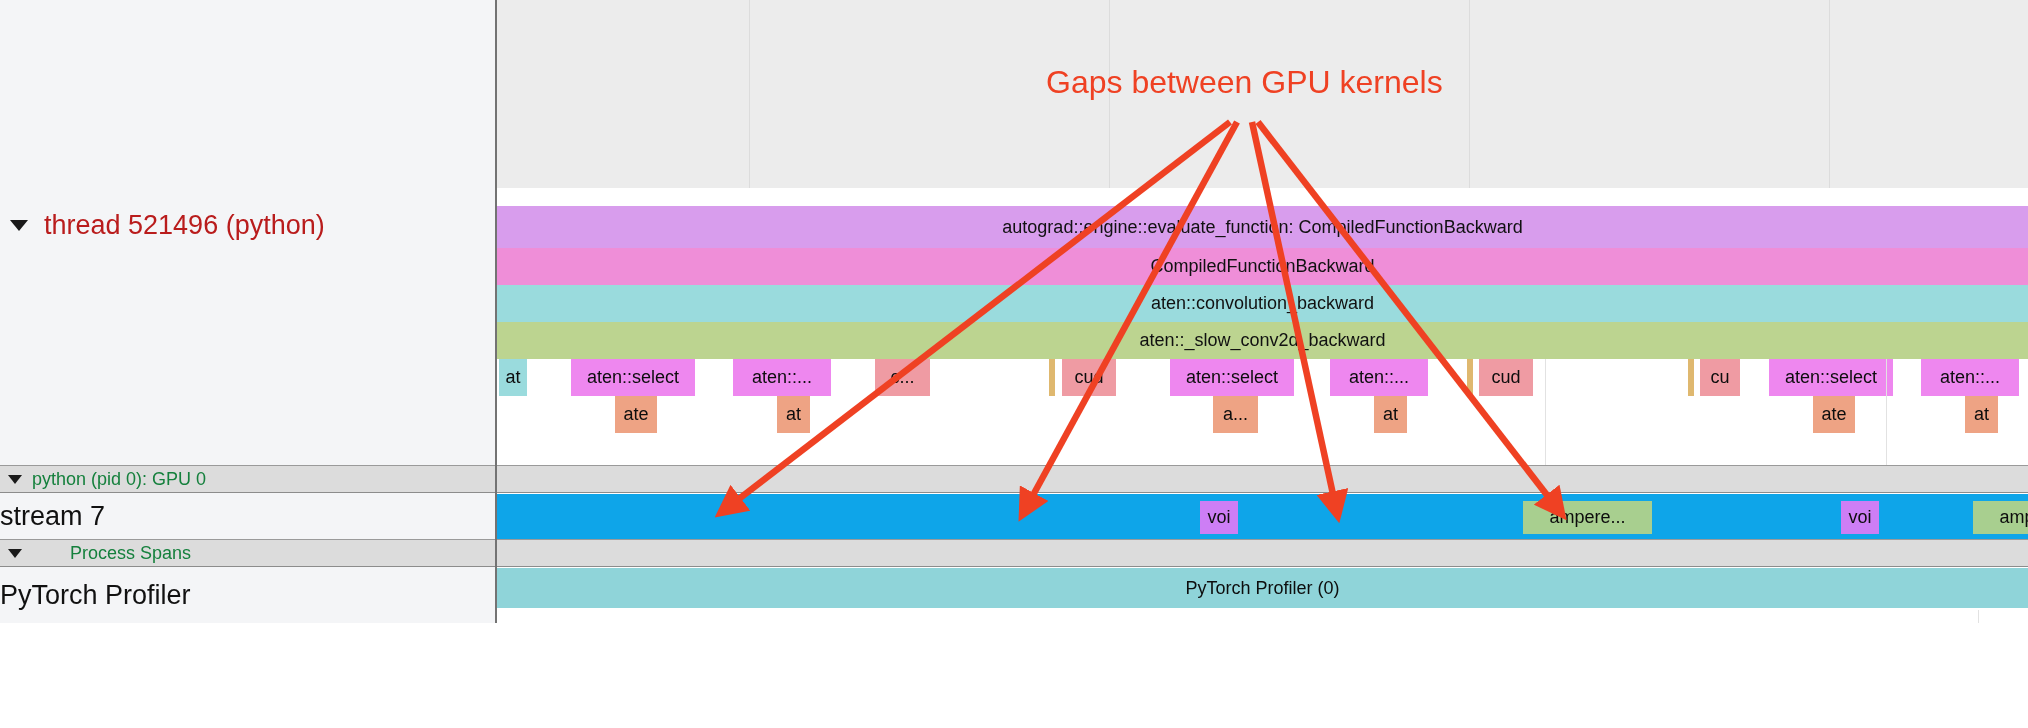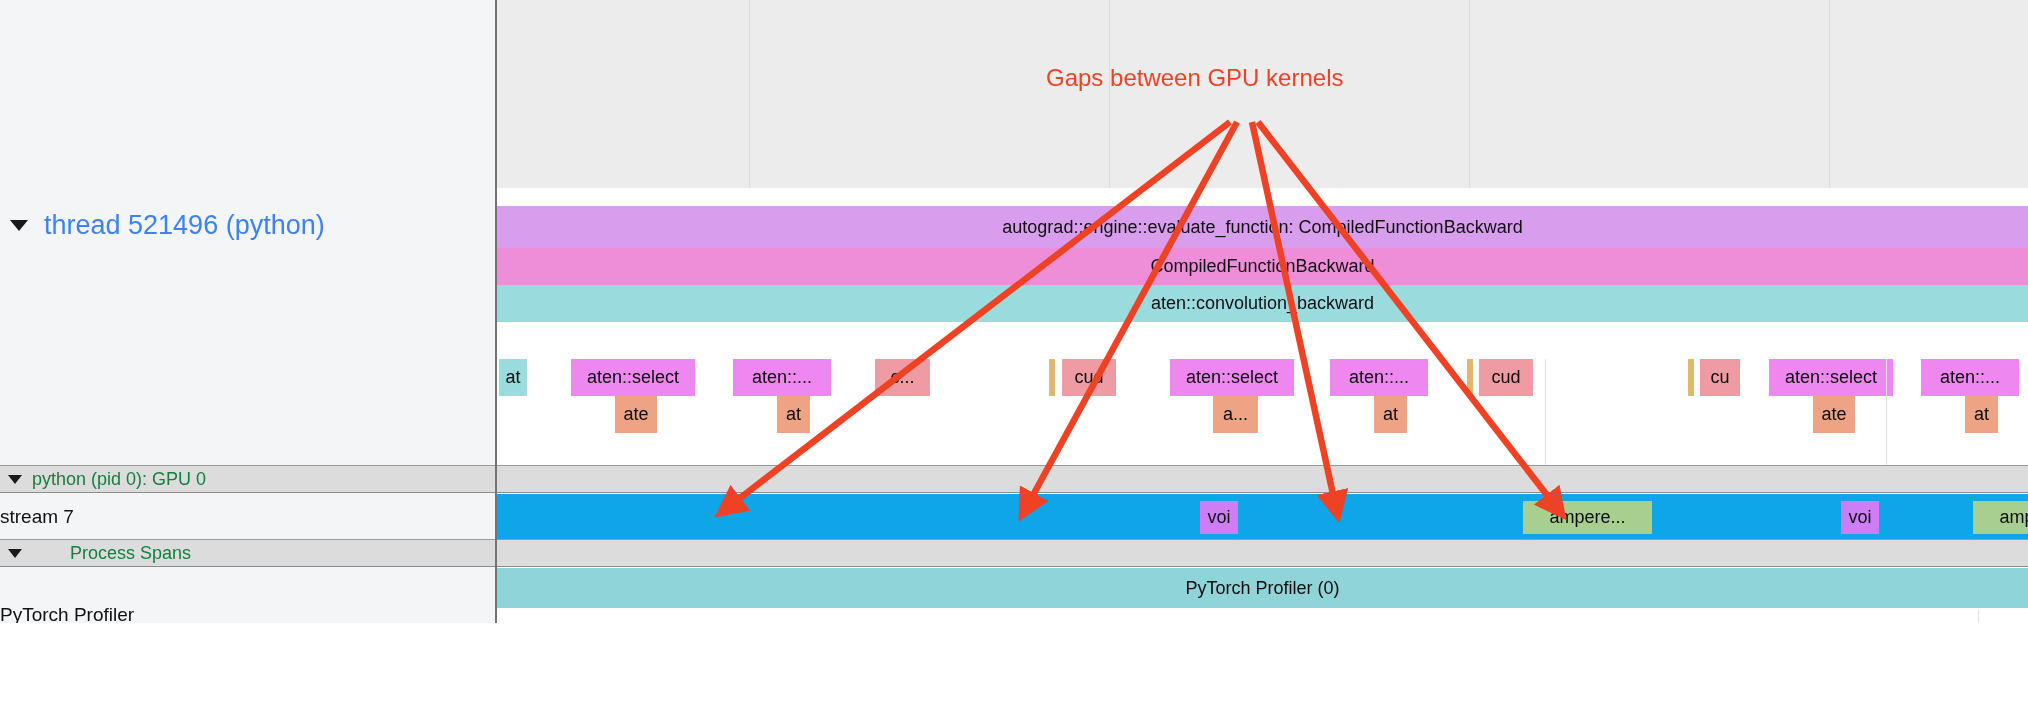--- a/index.html
+++ b/index.html
@@ -10,51 +10,51 @@
 
   
   .sidebar{position:absolute;left:0;top:0;width:497px;height:623px;background:#f4f5f7;}
   .sidebar-divider{position:absolute;left:495px;top:0;width:2px;height:623px;background:#737373;}
 
   .thread-label{position:absolute;left:0;top:195px;width:495px;height:60px;
                 display:flex;align-items:center;gap:16px;padding-left:10px;box-sizing:border-box;}
   .caret{width:0;height:0;border-left:9px solid transparent;border-right:9px solid transparent;
          border-top:11px solid #1a1a1a;flex:none;}
   .caret.sm{border-left-width:7px;border-right-width:7px;border-top-width:9px;}
-  .thread-label .txt{font-size:27px;color:#3b82f6;}
+  .thread-label .txt{font-size:27px;color:#b91c1c;}
 
   .group-row{position:absolute;left:0;width:2028px;height:28px;background:#dcdcdc;
              border-top:1px solid #9a9a9a;border-bottom:1px solid #8c8c8c;box-sizing:border-box;
              display:flex;align-items:center;gap:10px;padding-left:8px;}
   .group-row .txt{font-size:18px;color:#15803d;}
 
   .track-name{position:absolute;left:0;width:495px;display:flex;align-items:center;
               box-sizing:border-box;}
-  .track-name .txt{font-size:19px;color:#111;white-space:nowrap;}
+  .track-name .txt{font-size:27px;color:#111;white-space:nowrap;}
 
   
   .canvas{position:absolute;left:497px;top:0;width:1531px;height:623px;background:#ffffff;}
   .ruler-bg{position:absolute;left:0;top:0;width:1531px;height:188px;background:#ececec;}
   .vgrid{position:absolute;top:0;width:1px;background:#dcdcdc;}
 
   .band{position:absolute;left:0;width:1531px;display:flex;align-items:center;
         justify-content:center;box-sizing:border-box;}
   .band .txt{font-size:18px;color:#111;white-space:nowrap;}
 
   .slice{position:absolute;display:flex;align-items:center;justify-content:center;
          box-sizing:border-box;overflow:hidden;}
   .slice .txt{font-size:18px;color:#0d0d0d;white-space:nowrap;}
 
   .stream-row{position:absolute;left:497px;width:1531px;background:#0ea5e9;}
   .span-row{position:absolute;left:497px;width:1531px;}
 
   .tick{position:absolute;width:1px;background:#e2e2e2;}
 
   
-  .annot{position:absolute;white-space:nowrap;font-size:24px;color:#ef4123;}
+  .annot{position:absolute;white-space:nowrap;font-size:32px;color:#ef4123;}
   .arrows{position:absolute;left:0;top:0;width:2028px;height:728px;pointer-events:none;}
   .bottom-fill{position:absolute;left:0;top:623px;width:2028px;height:105px;background:#ffffff;}
 </style>
 </head>
 <body>
 
 <div class="viewer">
 
   <div class="sidebar"></div>
 
@@ -73,20 +73,23 @@
 
     <div class="band" id="band0" style="top: 206px; height: 42px; background: rgb(216, 157, 237);">
       <span class="txt">autograd::engine::evaluate_function: CompiledFunctionBackward</span>
     </div>
     <div class="band" id="band1" style="top: 248px; height: 37px; background: rgb(239, 142, 216);">
       <span class="txt">CompiledFunctionBackward</span>
     </div>
     <div class="band" id="band2" style="top: 285px; height: 37px; background: rgb(154, 219, 221);">
       <span class="txt">aten::convolution_backward</span>
     </div>
+    <div class="band" id="band3" style="top: 322px; height: 37px; background: rgb(188, 212, 144);">
+      <span class="txt">aten::_slow_conv2d_backward</span>
+    </div>
 
     <div id="slice-row-1">
         <div class="slice" style="left: 2px; top: 359px; width: 28px; height: 37px; background: rgb(154, 219, 221);">
           <span class="txt">at</span>
         </div>
         <div class="slice" style="left: 74px; top: 359px; width: 124px; height: 37px; background: rgb(238, 135, 239);">
           <span class="txt">aten::select</span>
         </div>
         <div class="slice" style="left: 236px; top: 359px; width: 98px; height: 37px; background: rgb(238, 135, 239);">
           <span class="txt">aten::...</span>
@@ -171,21 +174,21 @@
       <div class="slice" style="left: 1476px; top: 7px; width: 129px; height: 33px; background: rgb(168, 207, 143);">
         <span class="txt">ampere...</span>
       </div>
     </div>
 
   <div class="group-row" style="top:539px;gap:48px;">
     <span class="caret sm"></span>
     <span class="txt">Process Spans</span>
   </div>
 
-  <div class="track-name" style="top:568px;height:55px;margin-top:19px;">
+  <div class="track-name" style="top:568px;height:55px;">
     <span class="txt">PyTorch Profiler</span>
   </div>
   <div class="span-row" style="top:568px;height:42px;" id="process-span-row">
     <div class="slice" id="profiler-span" style="left: 0px; top: 0px; width: 1531px; height: 40px; background: rgb(143, 212, 217);">
       <span class="txt">PyTorch Profiler (0)</span>
     </div>
   </div>
   <div class="tick" style="left:1978px;top:610px;height:13px;"></div>
 
   <div class="sidebar-divider"></div>

